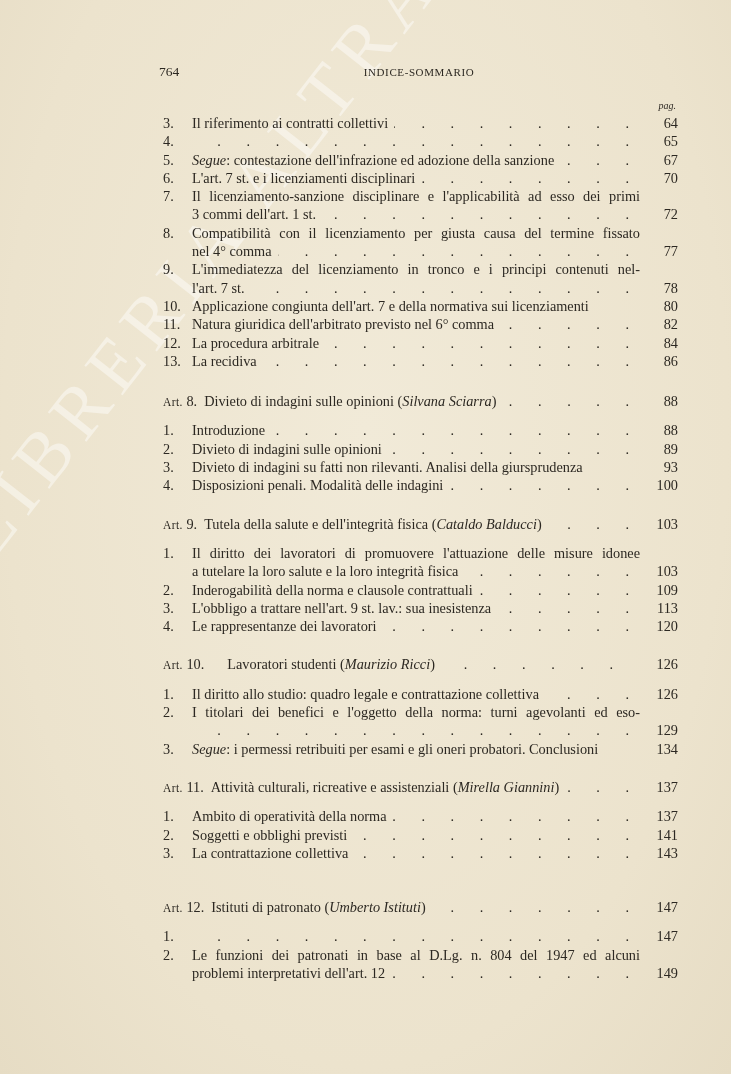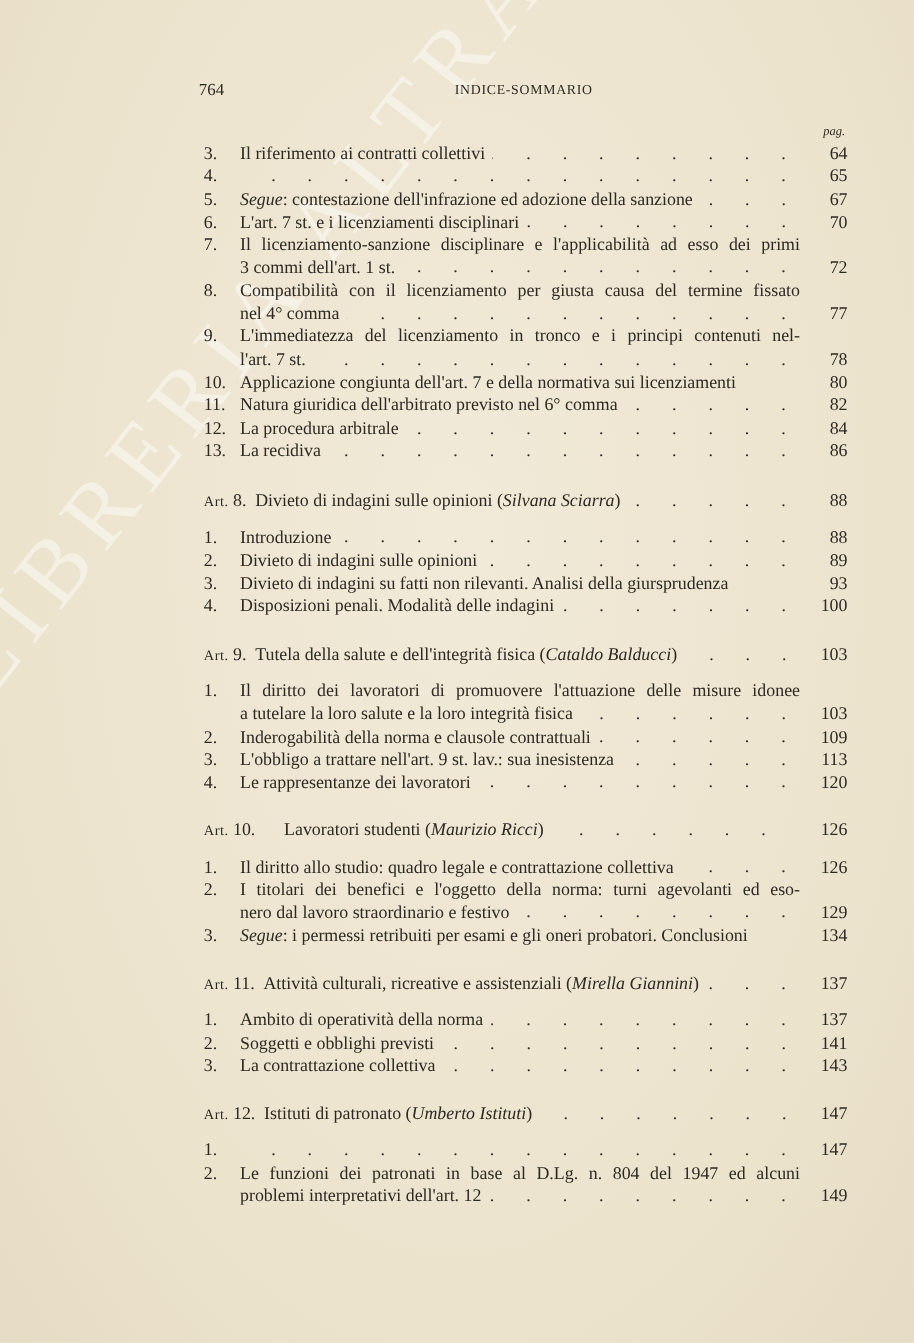--- a/index.html
+++ b/index.html
@@ -353,21 +353,20 @@
         <span class="t">Il diritto allo studio: quadro legale e contrattazione collettiva</span>
         <span class="dots">. . . . . . . . . . . . . . . . . . . . . . . . . . . . . . . . . . . .</span>
       </span>
     <span class="pg">126</span>
   </div>
   <div class="entry" style="align-items:flex-start;">
     <span class="num">2.</span>
     <span class="text multi">
       <div class="justify">I titolari dei benefici e l'oggetto della norma: turni agevolanti ed eso-</div>
       <div class="line2">
-          <span class="t">nero dal lavoro straordinario e festivo</span>
           <span class="dots">. . . . . . . . . . . . . . . . . . . . . . . . . . . . . . . . . . . .</span>
         </div>
     </span>
     <span class="pg" style="align-self:flex-end;">129</span>
   </div>
   <div class="entry">
     <span class="num">3.</span>
     <span class="text">
         <span class="t"><span class="it">Segue</span><span>: i permessi retribuiti per esami e gli oneri probatori. Conclusioni</span></span>
       </span>
@@ -398,21 +397,21 @@
   </div>
   <div class="entry">
     <span class="num">3.</span>
     <span class="text">
         <span class="t">La contrattazione collettiva</span>
         <span class="dots">. . . . . . . . . . . . . . . . . . . . . . . . . . . . . . . . . . . .</span>
       </span>
     <span class="pg">143</span>
   </div>
 
-  <div class="art-head" style="margin-top:20px;">
+  <div class="art-head" style="margin-top:36px;">
     <span class="art-label"><span class="sc">Art.</span> <span>12.</span></span>
     <span class="art-title"><span>Istituti di patronato (</span><span class="it">Umberto Istituti</span><span>)</span></span>
     <span class="dots">. . . . . . . . . . . . . . . . . . . . . . . . .</span>
     <span class="pg">147</span>
   </div>
   <div class="entry">
     <span class="num">1.</span>
     <span class="text">
         <span class="dots">. . . . . . . . . . . . . . . . . . . . . . . . . . . . . . . . . . . .</span>
       </span>

